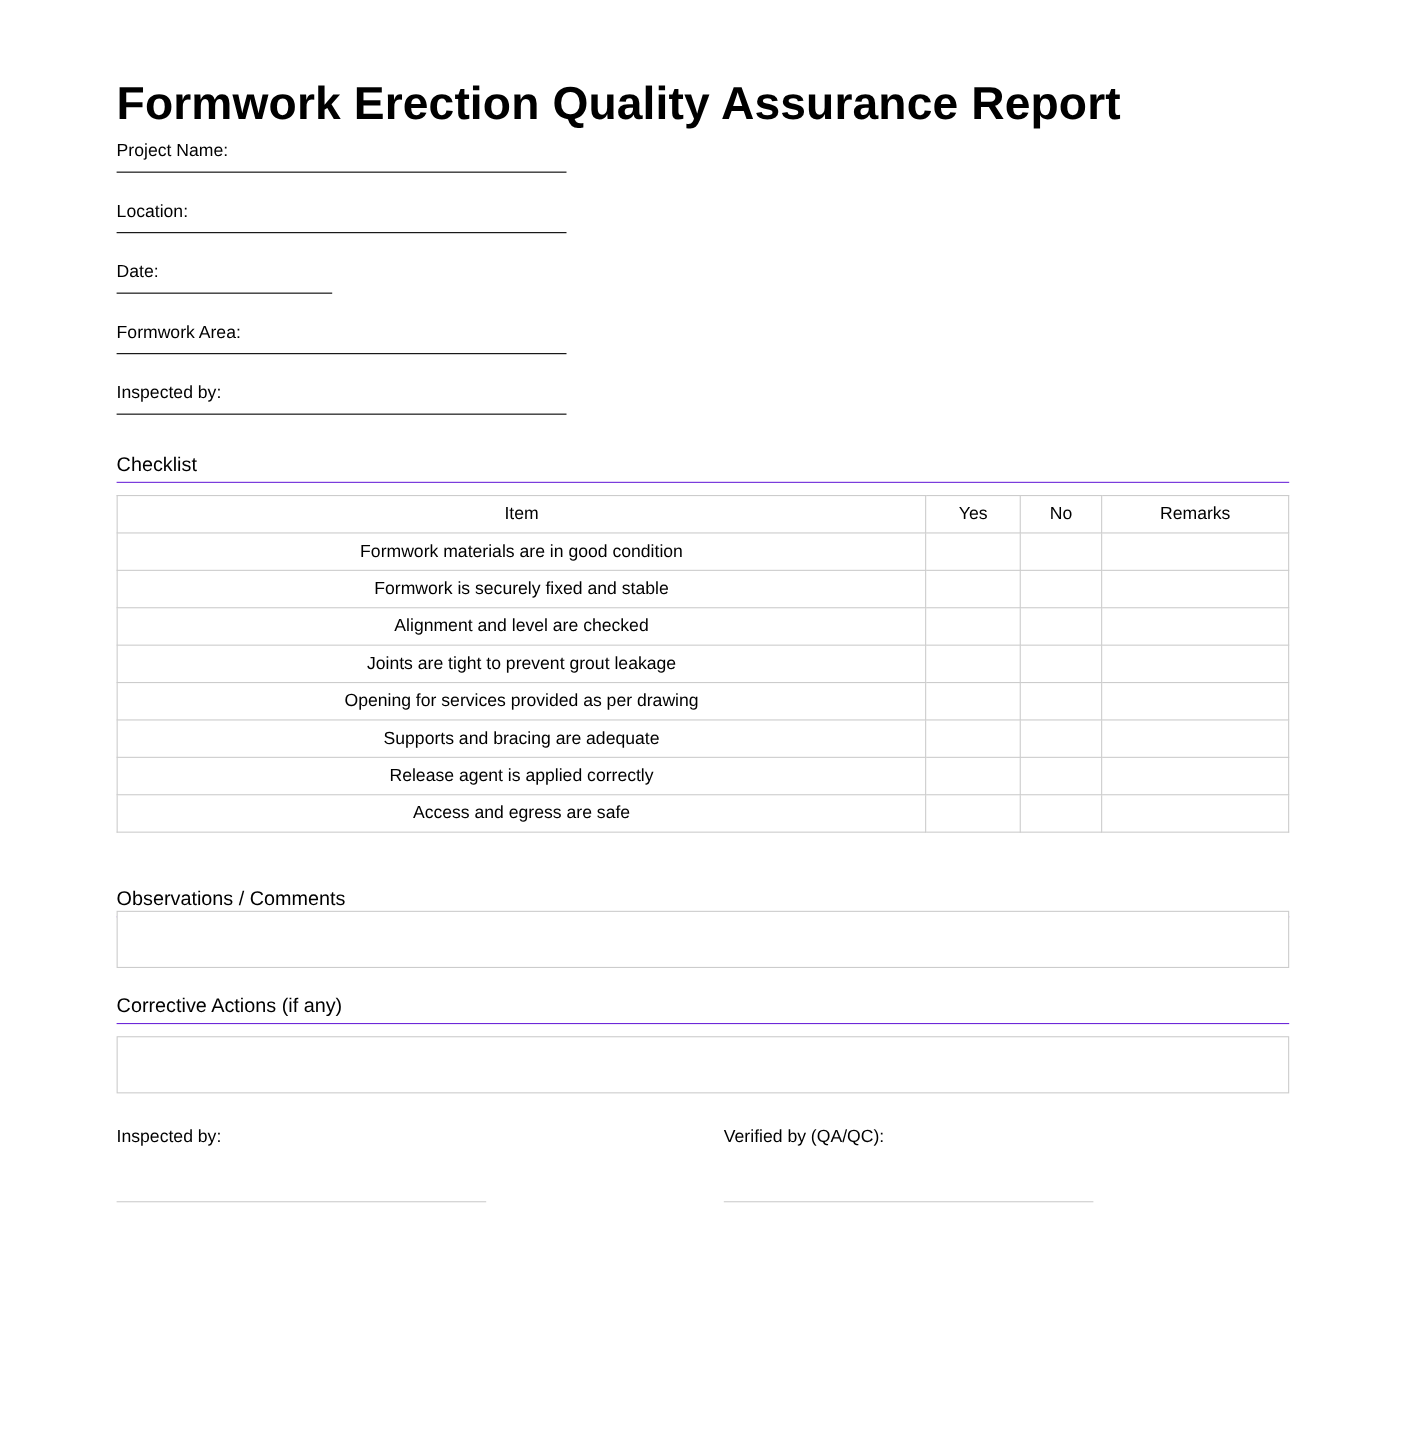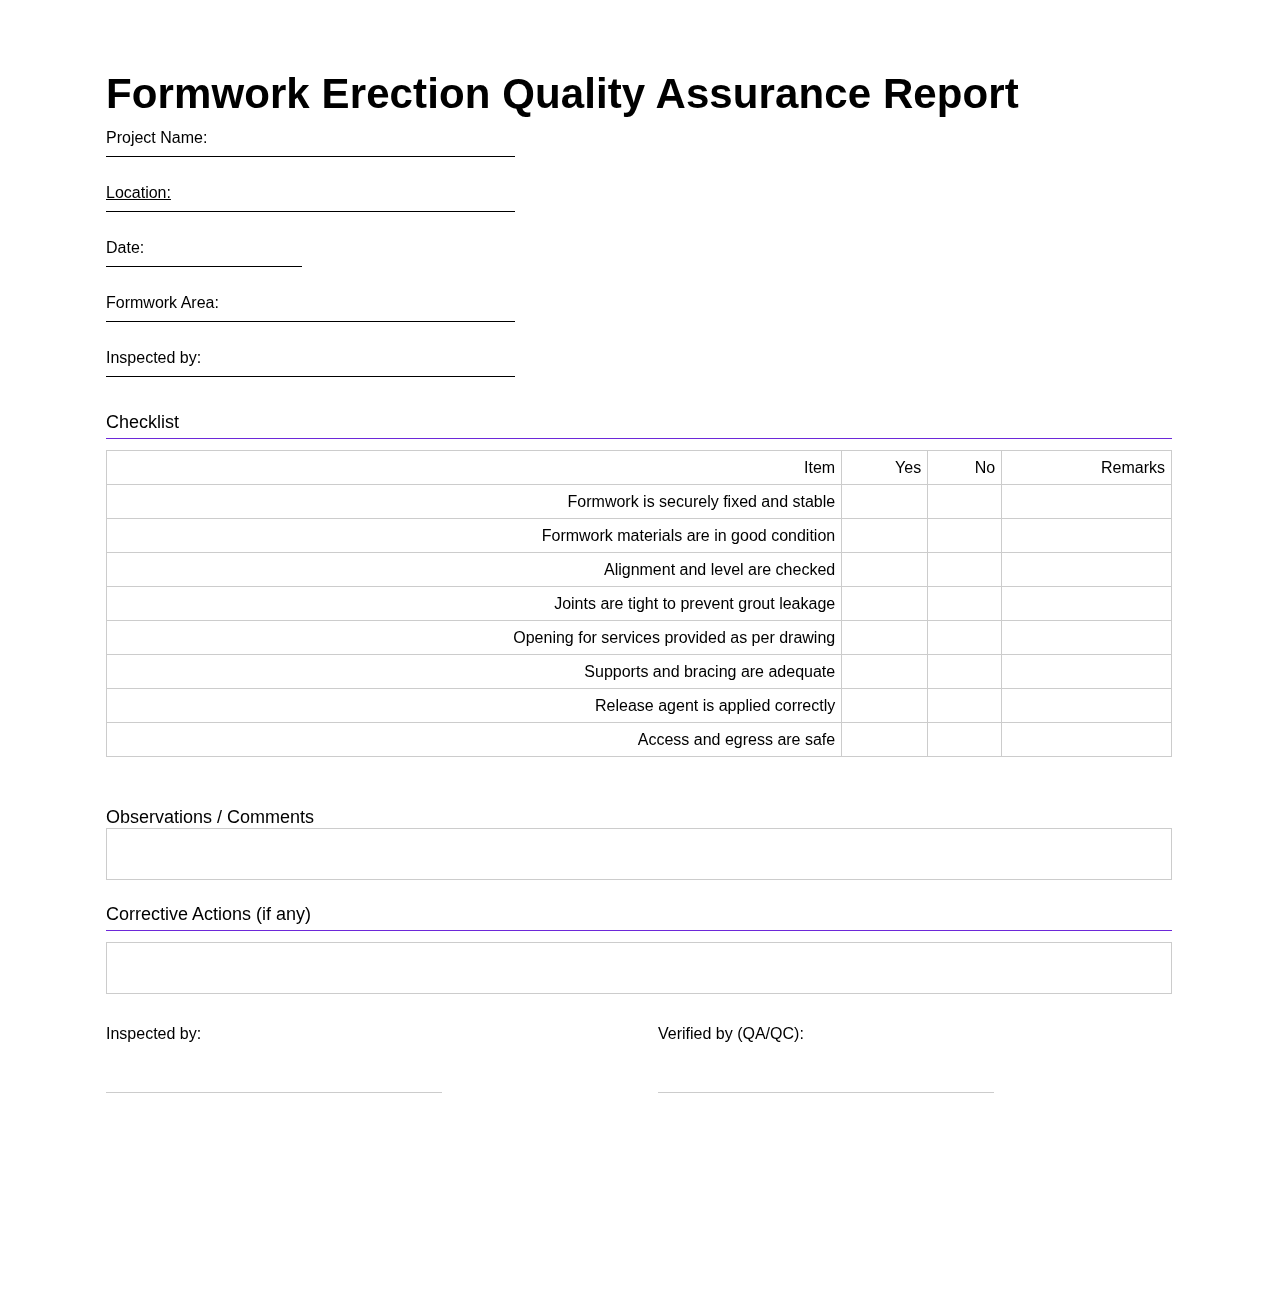--- a/index.html
+++ b/index.html
@@ -62,21 +62,21 @@
       top: 450px;
       width: 1066px;
       border-collapse: collapse;
       font-size: 16px;
     }
     table.checklist th,
     table.checklist td {
       border: 1px solid #cccccc;
       height: 34px;
       padding: 0 6px;
-      text-align: right;
+      text-align: center;
       font-weight: normal;
       vertical-align: middle;
       box-sizing: border-box;
     }
     .col-item { width: 736px; }
     .col-yes { width: 86px; }
     .col-no { width: 74px; }
     .col-remarks { width: 170px; }
     .textbox {
       position: absolute;
@@ -109,21 +109,21 @@
 
 <div class="page">
 
   <h1>Formwork Erection Quality Assurance Report</h1>
 
   <div class="field" style="top:128px;">
     <span class="field-label">Project Name:</span>
     <span class="field-line" style="width:409px;"></span>
   </div>
 
-  <div class="field" style="top:183px;text-decoration:underline;">
+  <div class="field" style="top:183px;">
     <span class="field-label">Location:</span>
     <span class="field-line" style="width:409px;"></span>
   </div>
 
   <div class="field" style="top:238px;">
     <span class="field-label">Date:</span>
     <span class="field-line" style="width:196px;"></span>
   </div>
 
   <div class="field" style="top:293px;">
@@ -142,27 +142,27 @@
     <thead>
       <tr>
         <th class="col-item">Item</th>
         <th class="col-yes">Yes</th>
         <th class="col-no">No</th>
         <th class="col-remarks">Remarks</th>
       </tr>
     </thead>
     <tbody>
       <tr>
+        <td>Formwork materials are in good condition</td>
+        <td></td>
+        <td></td>
+        <td></td>
+      </tr>
+      <tr>
         <td>Formwork is securely fixed and stable</td>
-        <td></td>
-        <td></td>
-        <td></td>
-      </tr>
-      <tr>
-        <td>Formwork materials are in good condition</td>
         <td></td>
         <td></td>
         <td></td>
       </tr>
       <tr>
         <td>Alignment and level are checked</td>
         <td></td>
         <td></td>
         <td></td>
       </tr>

